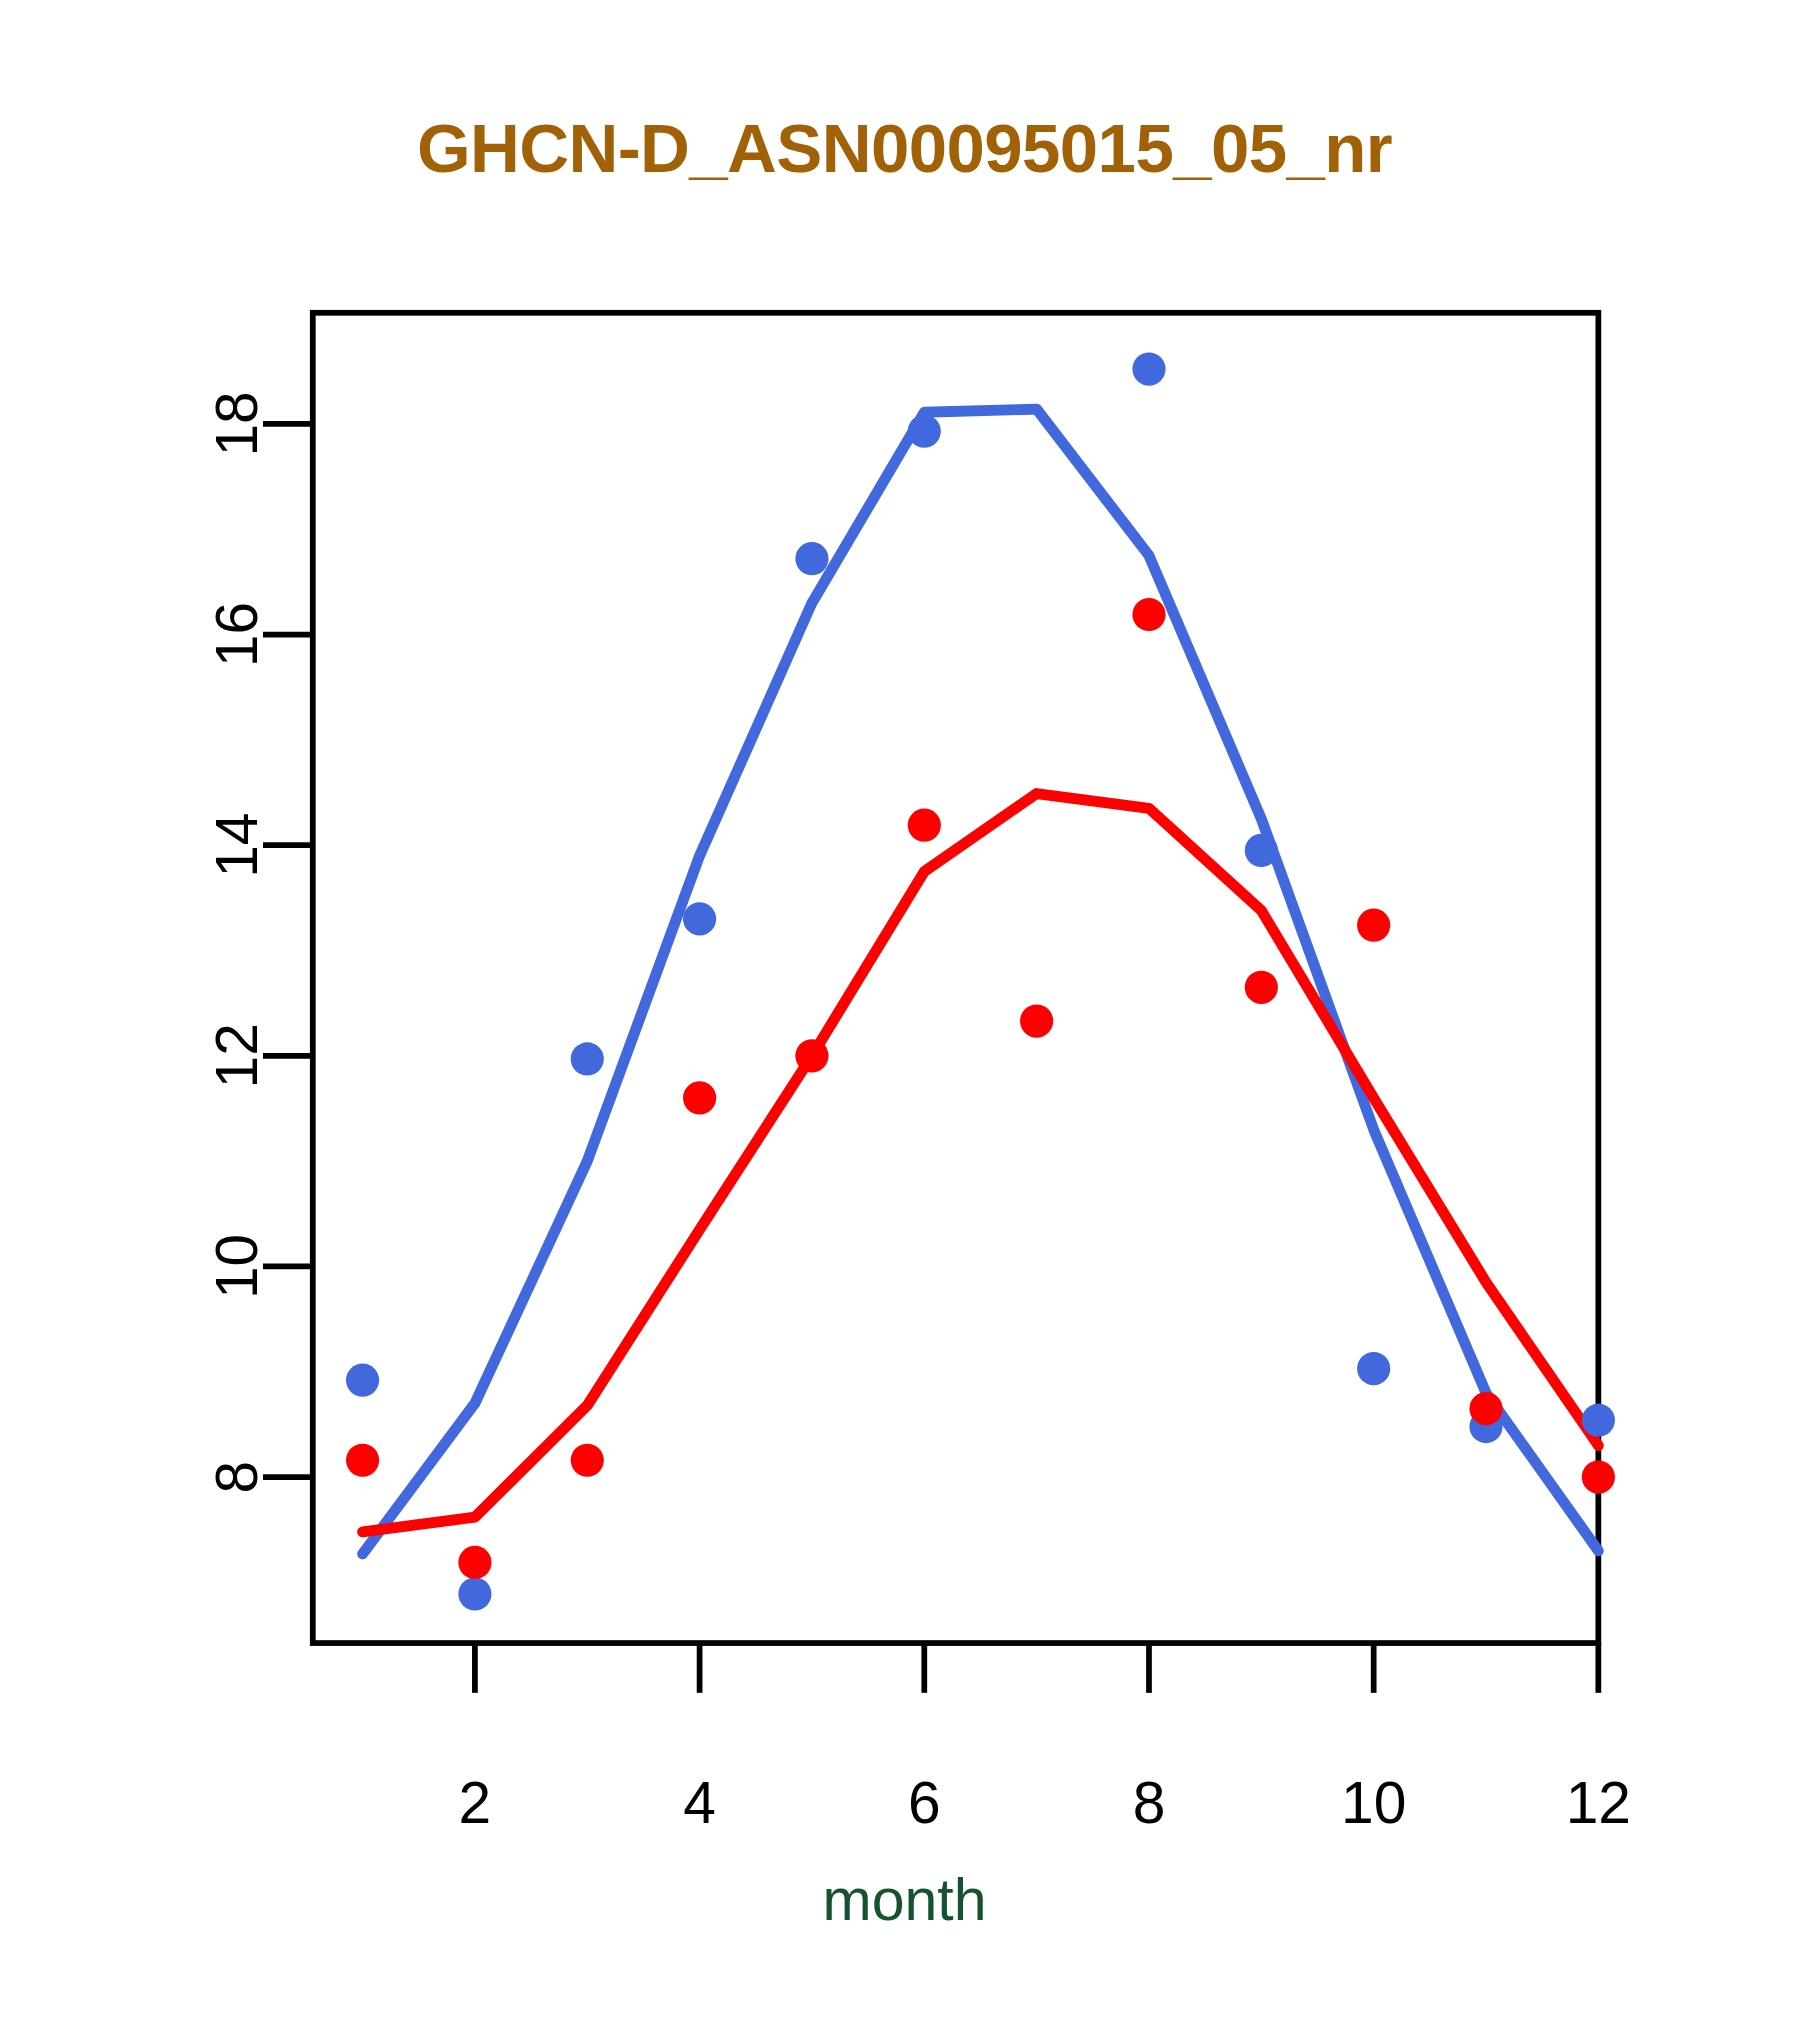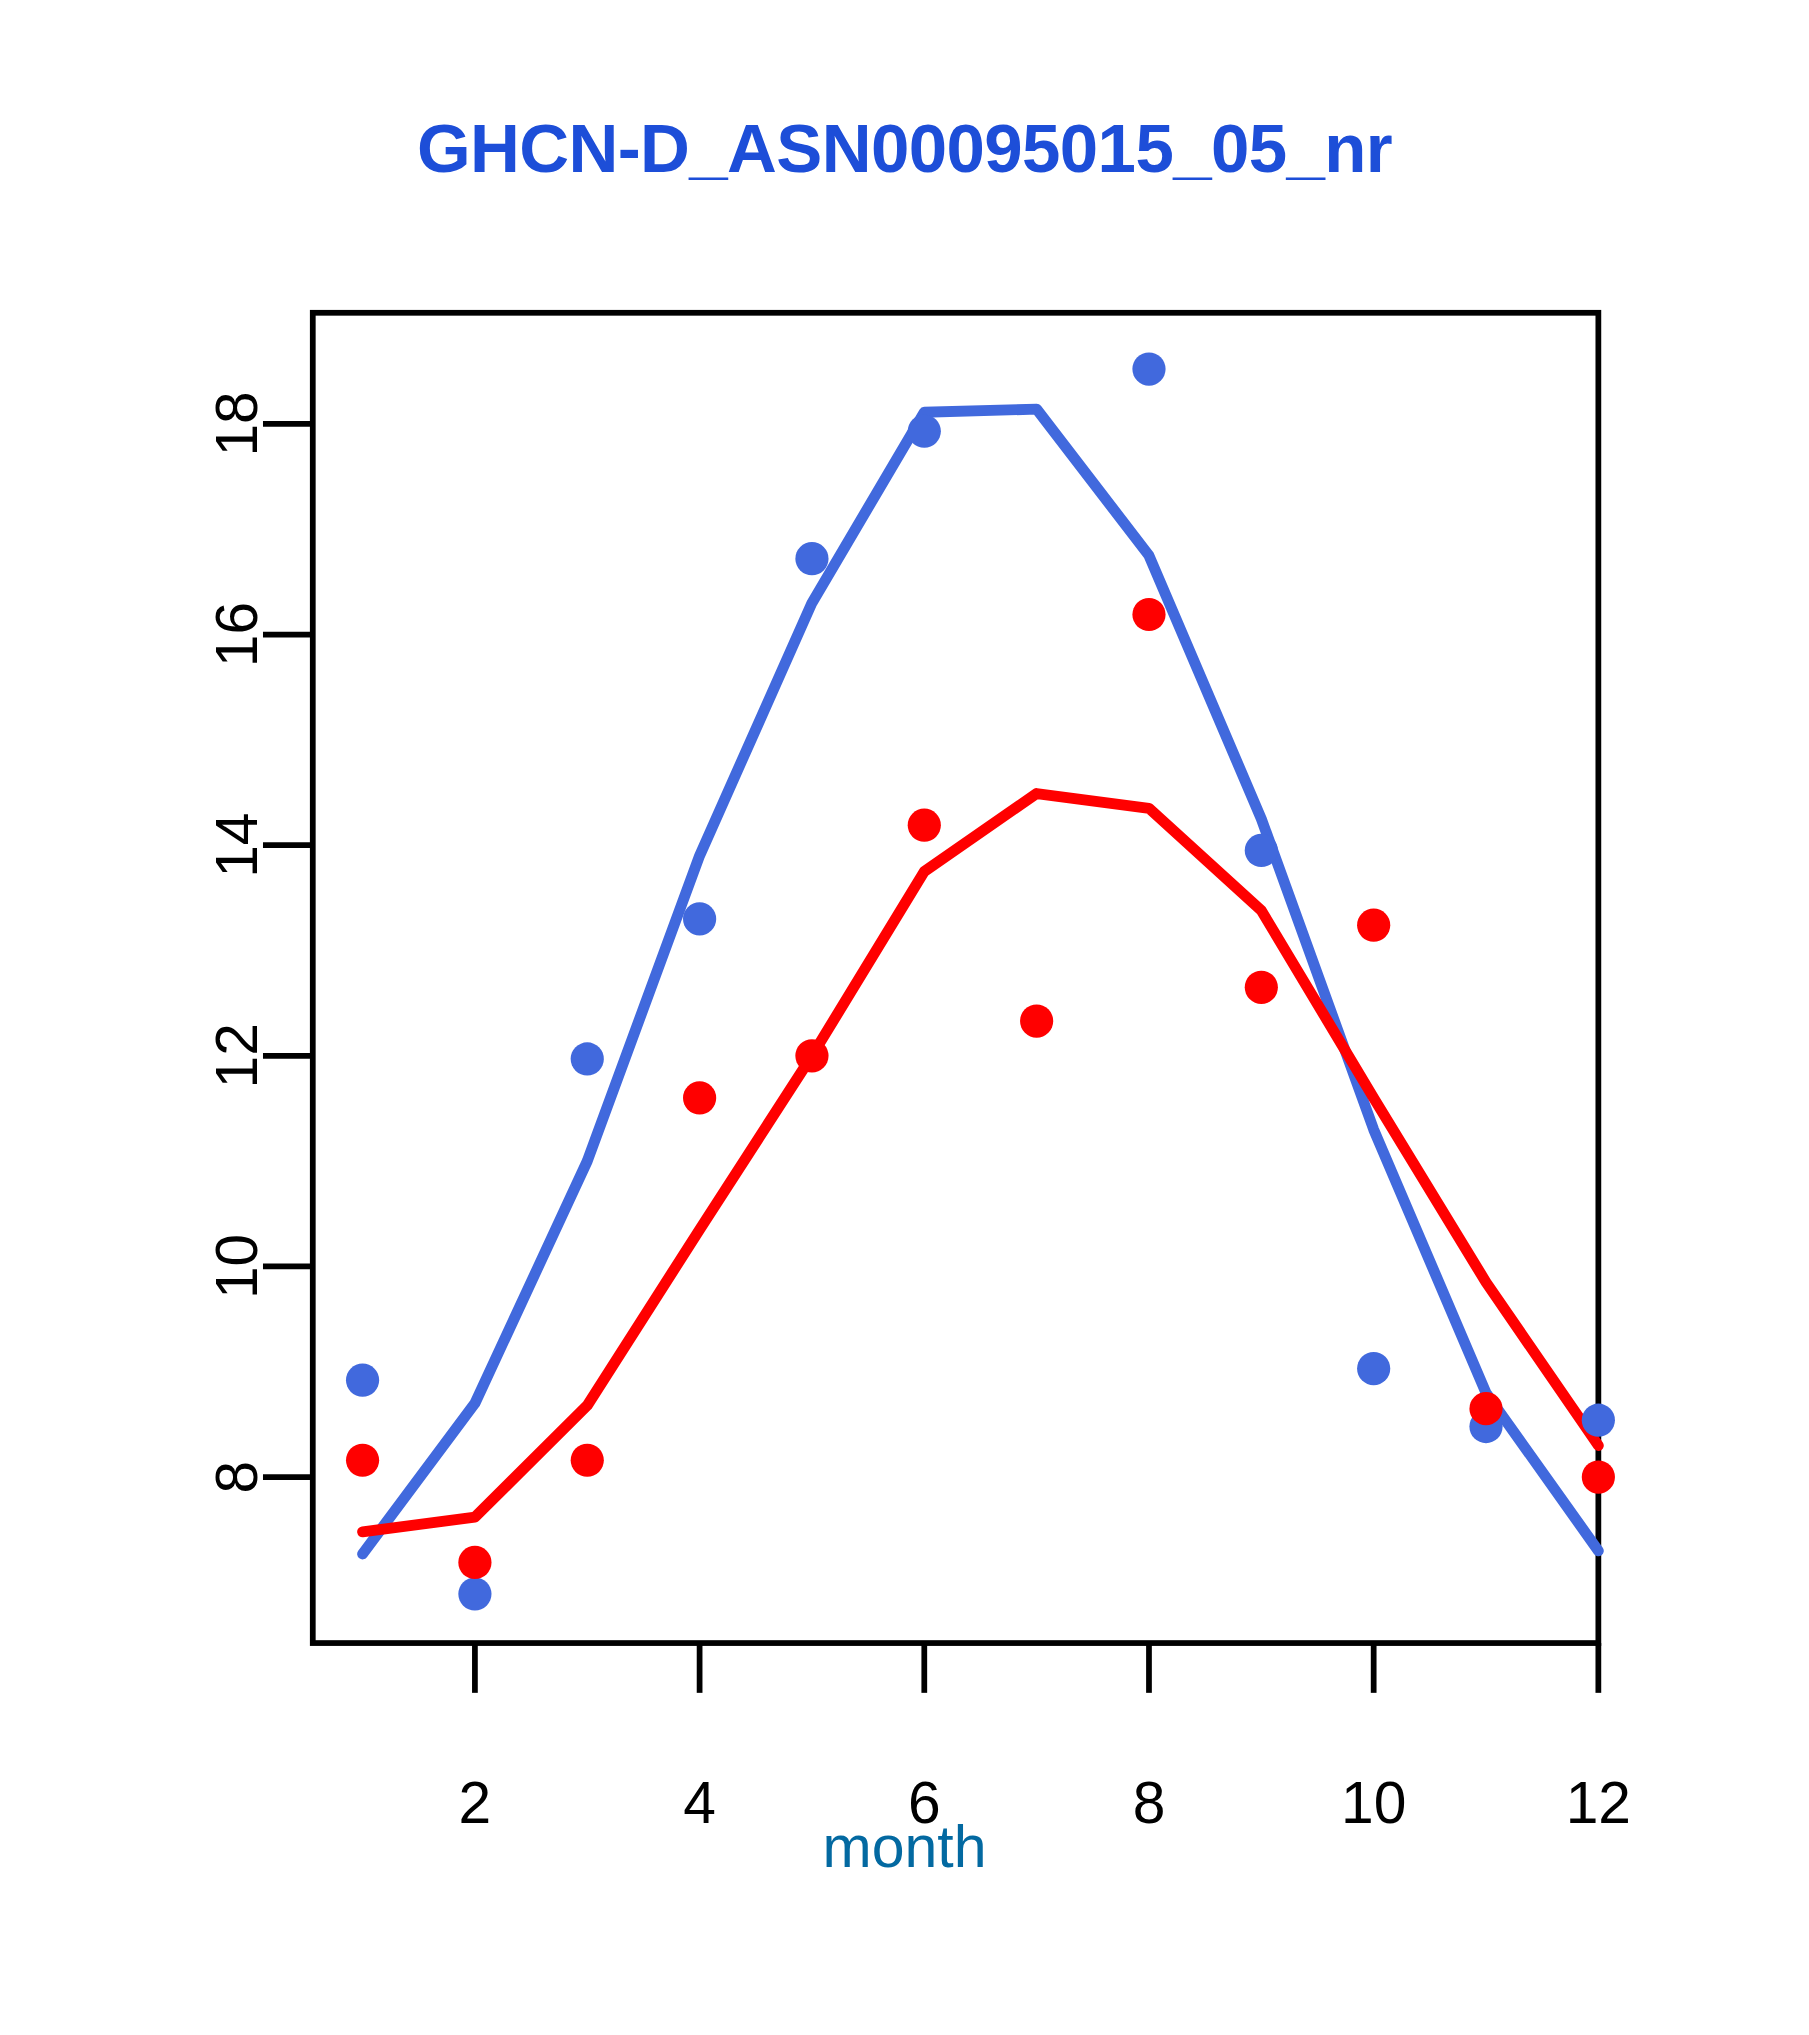--- a/index.html
+++ b/index.html
@@ -20,43 +20,43 @@
     background: #ffffff;
   }
   #chart-title {
     position: absolute;
     left: 0;
     top: 109px;
     width: 1809px;
     text-align: center;
     font-size: 69px;
     font-weight: bold;
-    color: #1d4ed8;
+    color: #a16207;
     letter-spacing: -0.6px;
     font-family: "Liberation Sans", sans-serif;
     white-space: nowrap;
   }
   #plot-svg {
     position: absolute;
     left: 0;
     top: 0;
   }
   .axis-tick-label {
     font-family: "Liberation Sans", sans-serif;
     font-size: 92px;
     fill: #000000;
   }
   #xlabel-text {
     position: absolute;
     left: 0;
-    top: 1813px;
+    top: 1866px;
     width: 1809px;
     text-align: center;
     font-size: 59px;
-    color: #0369a1;
+    color: #14532d;
     font-family: "Liberation Sans", sans-serif;
   }
 </style>
 </head>
 <body>
 
 <div id="figure">
 
   <div id="chart-title">GHCN-D_ASN00095015_05_nr</div>
 

